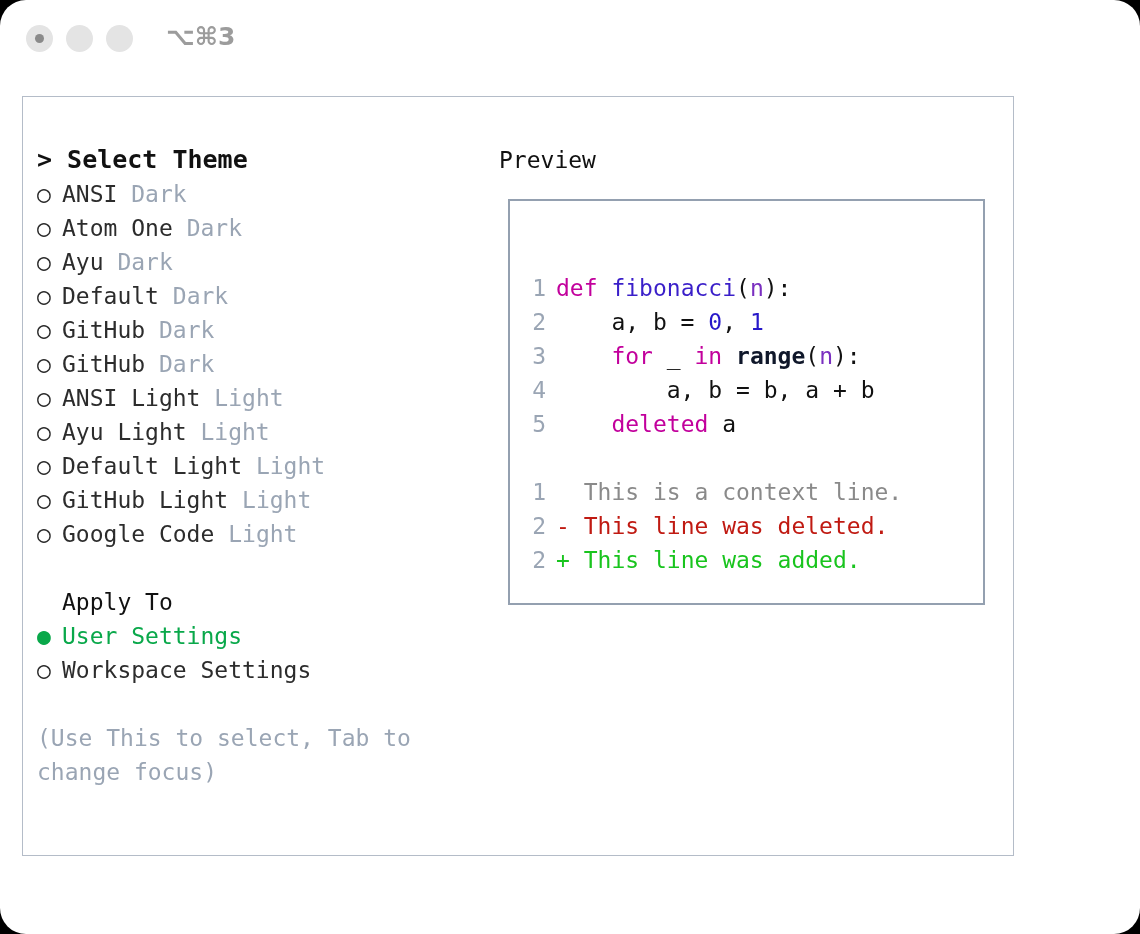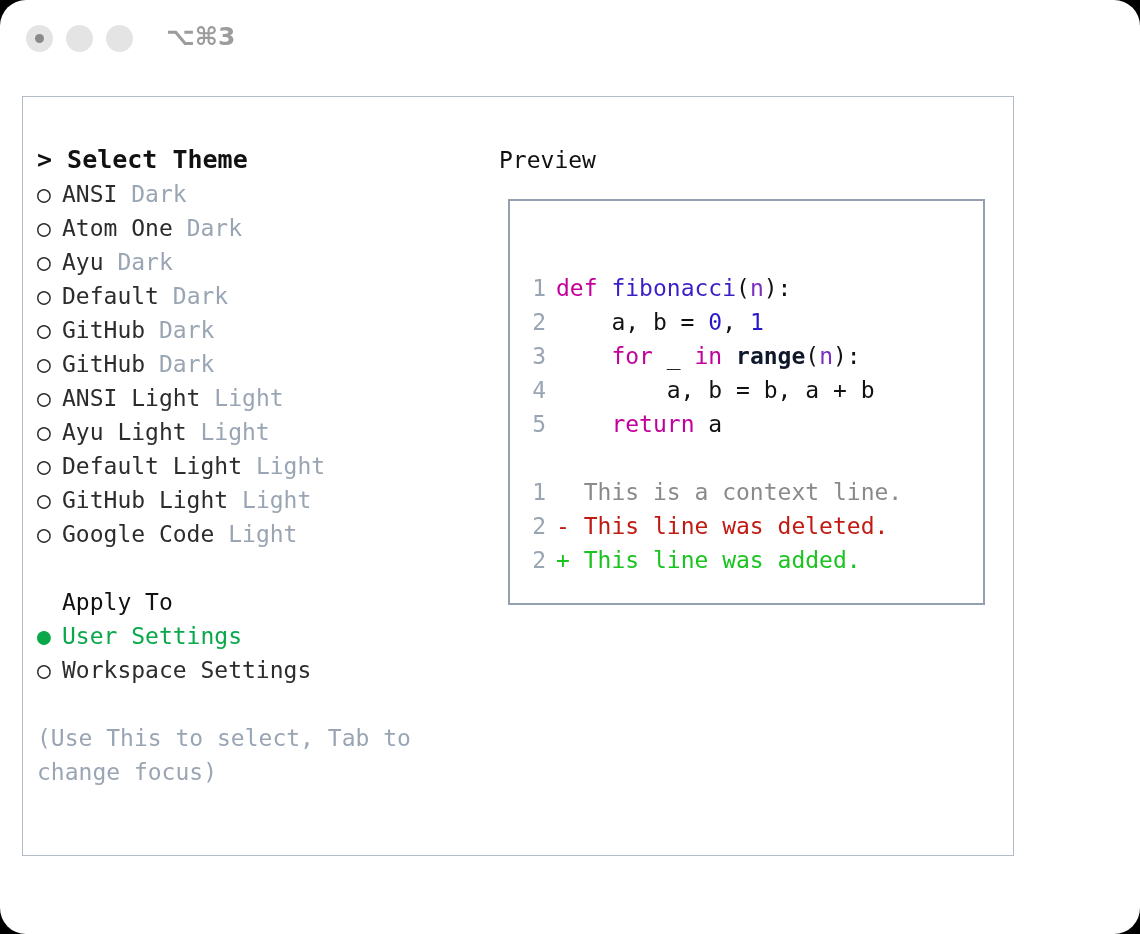--- a/index.html
+++ b/index.html
@@ -241,21 +241,21 @@
     <div id="right-col">
       <div class="preview-title">Preview</div>
 
       <div id="preview-box">
         <div id="code-area">
           <div id="code-lines">
               <div class="code-line"><span class="ln">1</span><span class="tok-kw">def </span><span class="tok-fn">fibonacci</span><span class="tok-pun">(</span><span class="tok-var">n</span><span class="tok-pun">):</span></div>
               <div class="code-line"><span class="ln">2</span><span class="tok-plain">    a, b = </span><span class="tok-num">0</span><span class="tok-plain">, </span><span class="tok-num">1</span></div>
               <div class="code-line"><span class="ln">3</span><span class="tok-plain">    </span><span class="tok-kw">for</span><span class="tok-plain"> _ </span><span class="tok-kw">in</span><span class="tok-plain"> </span><span class="tok-fn2">range</span><span class="tok-pun">(</span><span class="tok-var">n</span><span class="tok-pun">):</span></div>
               <div class="code-line"><span class="ln">4</span><span class="tok-plain">        a, b = b, a + b</span></div>
-              <div class="code-line"><span class="ln">5</span><span class="tok-plain">    </span><span class="tok-kw">return</span><span class="tok-plain"> a</span></div>
+              <div class="code-line"><span class="ln">5</span><span class="tok-plain">    </span><span class="tok-kw">deleted</span><span class="tok-plain"> a</span></div>
             </div>
           <div class="blank-line"></div>
           <div id="diff-lines">
               <div class="code-line"><span class="ln">1</span><span class="diff-ctx"> </span><span class="diff-ctx"> This is a context line.</span></div>
               <div class="code-line"><span class="ln">2</span><span class="diff-del">-</span><span class="diff-del"> This line was deleted.</span></div>
               <div class="code-line"><span class="ln">2</span><span class="diff-add">+</span><span class="diff-add"> This line was added.</span></div>
             </div>
         </div>
       </div>
     </div>

